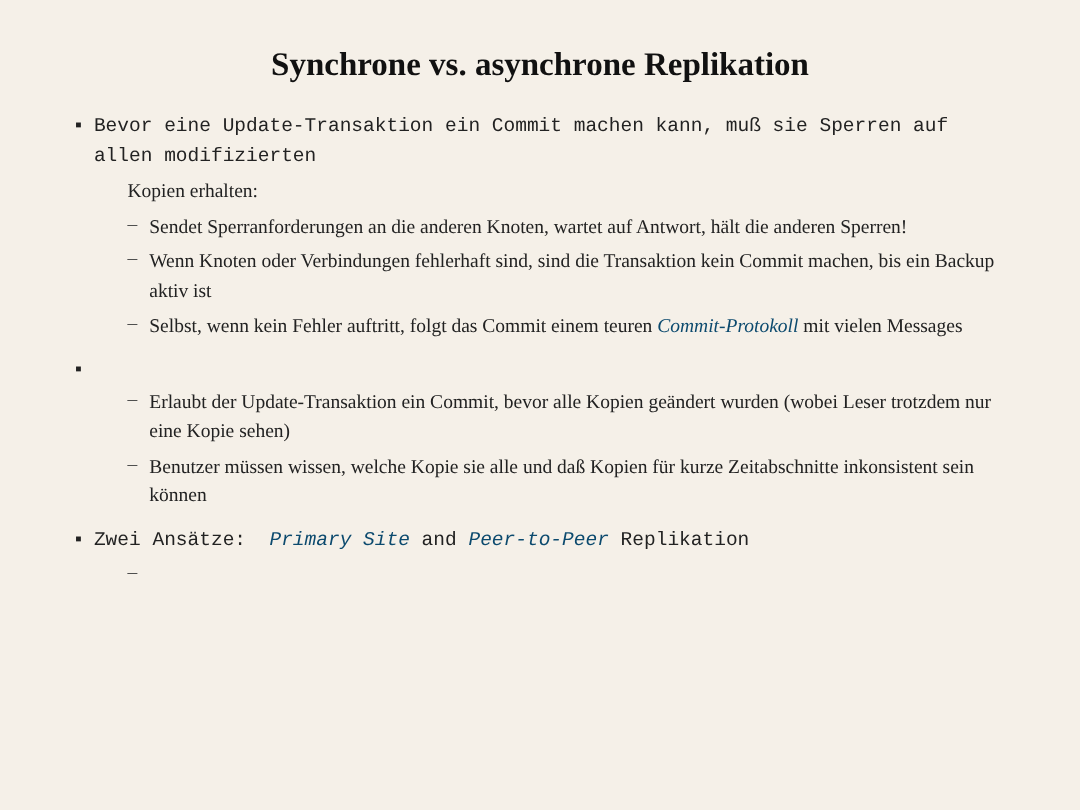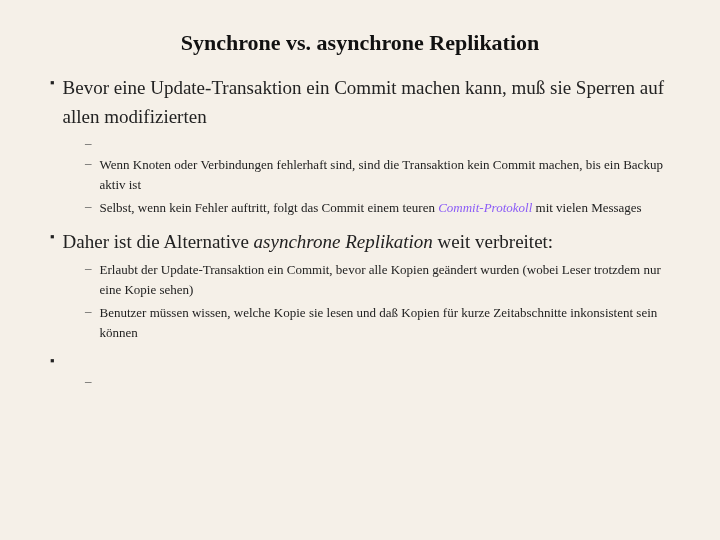--- a/index.html
+++ b/index.html
@@ -46,22 +46,23 @@
 
     .bullet-main .bullet-marker {
       font-size: 13px;
       margin-right: 8px;
       margin-top: 1px;
       flex-shrink: 0;
       color: #222;
     }
 
     .bullet-main .bullet-text {
-      font-size: 19px;
+      font-size: 13px;
       line-height: 1.5;
+      font-family: Liberation Mono, monospace;
     }
 
     .sub-bullets {
       margin-left: 35px;
       margin-top: 3px;
     }
 
     .sub-bullet {
       display: flex;
       align-items: flex-start;
@@ -78,21 +79,21 @@
     .sub-bullet .sub-text {
       font-size: 13px;
       line-height: 1.5;
     }
 
     .italic {
       font-style: italic;
     }
 
     .orange-link {
-      color: #8b5cf6;
+      color: #0c4a6e;
       font-style: italic;
     }
 
     .indent-cont {
       margin-left: 35px;
       font-size: 13px;
       line-height: 1.5;
       margin-bottom: 4px;
     }
 
@@ -114,57 +115,59 @@
 
   <div class="title">Synchrone vs. asynchrone Replikation</div>
 
   <div class="bullet-section">
     <div class="bullet-main">
       <span class="bullet-marker">▪</span>
       <span class="bullet-text">
         Bevor eine Update-Transaktion ein Commit machen kann, muß sie Sperren auf allen modifizierten
       </span>
     </div>
+    <div class="indent-cont">Kopien erhalten:</div>
     <div class="sub-bullets">
       <div class="sub-bullet">
         <span class="dash">–</span>
+        <span class="sub-text">Sendet Sperranforderungen an die anderen Knoten, wartet auf Antwort, hält die anderen Sperren!</span>
       </div>
       <div class="sub-bullet">
         <span class="dash">–</span>
         <span class="sub-text">Wenn Knoten oder Verbindungen fehlerhaft sind, sind die Transaktion kein Commit machen, bis ein Backup aktiv ist</span>
       </div>
       <div class="sub-bullet">
         <span class="dash">–</span>
         <span class="sub-text">Selbst, wenn kein Fehler auftritt, folgt das Commit einem teuren <span class="orange-link">Commit-Protokoll</span> mit vielen Messages</span>
       </div>
     </div>
   </div>
 
   <div class="bullet-section">
     <div class="bullet-main">
       <span class="bullet-marker">▪</span>
-      <span class="bullet-text">
-        Daher ist die Alternative <span class="italic">asynchrone Replikation</span> weit verbreitet:
-      </span>
     </div>
     <div class="sub-bullets">
       <div class="sub-bullet">
         <span class="dash">–</span>
         <span class="sub-text">Erlaubt der Update-Transaktion ein Commit, bevor alle Kopien geändert wurden (wobei Leser trotzdem nur eine Kopie sehen)</span>
       </div>
       <div class="sub-bullet">
         <span class="dash">–</span>
-        <span class="sub-text">Benutzer müssen wissen, welche Kopie sie lesen und daß Kopien für kurze Zeitabschnitte inkonsistent sein können</span>
+        <span class="sub-text">Benutzer müssen wissen, welche Kopie sie alle und daß Kopien für kurze Zeitabschnitte inkonsistent sein können</span>
       </div>
     </div>
   </div>
 
   <div class="bullet-section">
     <div class="bullet-main">
       <span class="bullet-marker">▪</span>
+      <span class="bullet-text">
+        Zwei Ansätze:&nbsp; <span class="orange-link">Primary Site</span> <span>and</span> <span class="orange-link">Peer-to-Peer</span> Replikation
+      </span>
     </div>
     <div class="sub-bullets">
       <div class="sub-bullet">
         <span class="dash">–</span>
       </div>
     </div>
   </div>
 
 
 </div>

